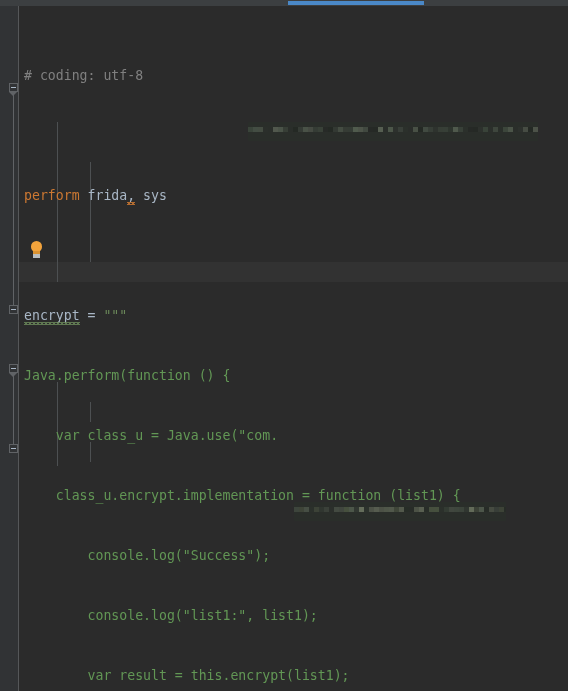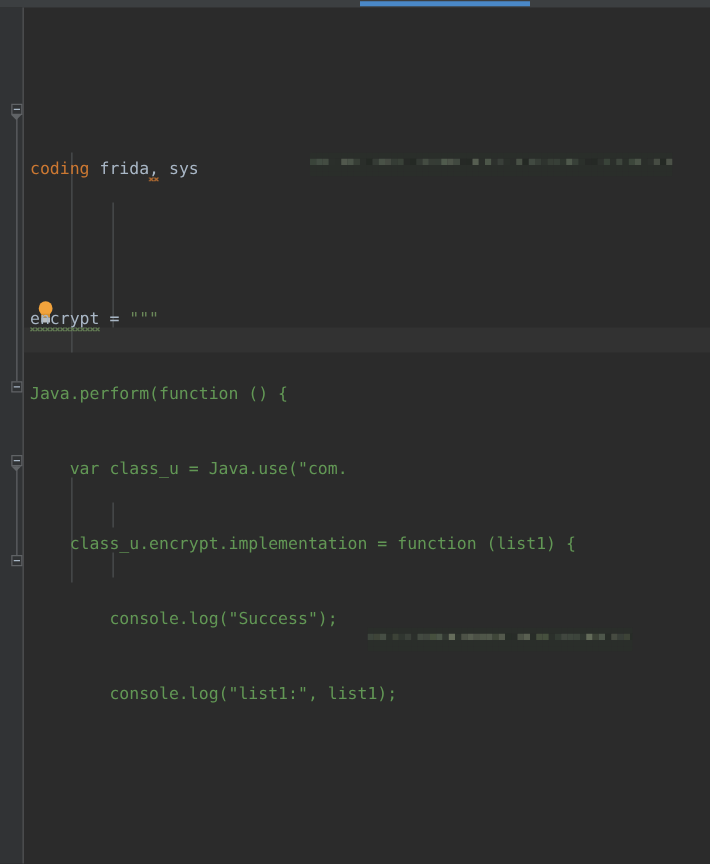--- a/index.html
+++ b/index.html
@@ -245,29 +245,31 @@
     <div class="caret-line"></div>
 
     <div class="indent-guide" style="left:38px; top:116px; height:160px;"></div>
     <div class="indent-guide" style="left:71px; top:156px; height:100px;"></div>
     <div class="indent-guide" style="left:38px; top:376px; height:84px;"></div>
     <div class="indent-guide" style="left:71px; top:396px; height:20px;"></div>
     <div class="indent-guide" style="left:71px; top:436px; height:20px;"></div>
 
     <div class="code-text">
 
+      <div class="line"><span class="t-comment">#&nbsp;coding:&nbsp;utf-8</span></div>
       <div class="line"></div>
-      <div class="line"><span class="t-keyword">coding</span><span class="t-plain">&nbsp;frida</span><span class="t-plain squiggle">,</span><span class="t-plain">&nbsp;sys</span></div>
+      <div class="line"><span class="t-keyword">perform</span><span class="t-plain">&nbsp;frida</span><span class="t-plain squiggle">,</span><span class="t-plain">&nbsp;sys</span></div>
       <div class="line"></div>
       <div class="line"><span class="t-plain squiggle squiggle-green">encrypt</span><span class="t-plain">&nbsp;=&nbsp;</span><span class="t-string">"""</span></div>
       <div class="line"><span class="t-jsblock">Java.perform(function&nbsp;()&nbsp;{</span></div>
       <div class="line"><span class="t-jsblock">&nbsp;&nbsp;&nbsp;&nbsp;var&nbsp;class_u&nbsp;=&nbsp;Java.use("com.</span><span style="display:inline-block;width:288px;"></span><span class="t-jsblock">");</span></div>
       <div class="line"><span class="t-jsblock">&nbsp;&nbsp;&nbsp;&nbsp;class_u.encrypt.implementation&nbsp;=&nbsp;function&nbsp;(list1)&nbsp;{</span></div>
       <div class="line"><span class="t-jsblock">&nbsp;&nbsp;&nbsp;&nbsp;&nbsp;&nbsp;&nbsp;&nbsp;console.log("Success");</span></div>
       <div class="line"><span class="t-jsblock">&nbsp;&nbsp;&nbsp;&nbsp;&nbsp;&nbsp;&nbsp;&nbsp;console.log("list1:",&nbsp;list1);</span></div>
+      <div class="line"><span class="t-jsblock">&nbsp;&nbsp;&nbsp;&nbsp;&nbsp;&nbsp;&nbsp;&nbsp;var&nbsp;result&nbsp;=&nbsp;this.encrypt(list1);</span></div>
       
       
       
       
       
       
       
       
       
       

